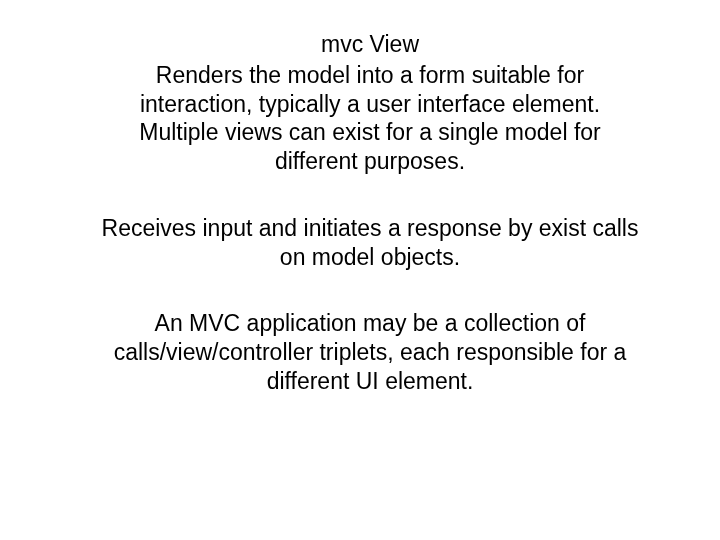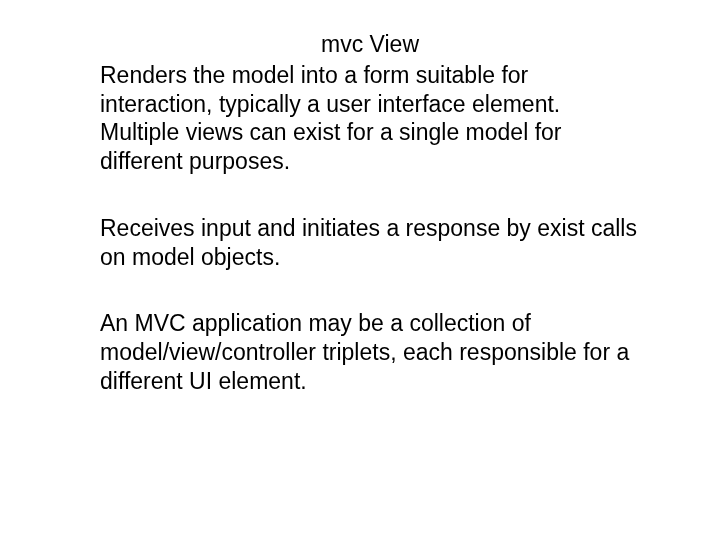--- a/index.html
+++ b/index.html
@@ -21,30 +21,30 @@
       margin-bottom: 38px;
     }
     .section:last-child {
       margin-bottom: 0;
     }
     .heading {
       text-align: center;
       margin-bottom: 2px;
     }
     .body-text {
-      text-align: left;
+      text-align: center;
     }
   </style>
 </head>
 <body>
 
 <div class="section">
   <div class="heading">mvc View</div>
   <div class="body-text">Renders the model into a form suitable for interaction, typically a user interface element. Multiple views can exist for a single model for different purposes.</div>
 </div>
 
 <div class="section">
   <div class="body-text">Receives input and initiates a response by exist calls on model objects.</div>
 </div>
 
 <div class="section">
-  <div class="body-text">An MVC application may be a collection of model/view/controller triplets, each responsible for a different UI element.</div>
+  <div class="body-text">An MVC application may be a collection of calls/view/controller triplets, each responsible for a different UI element.</div>
 </div>
 
 </body></html>

